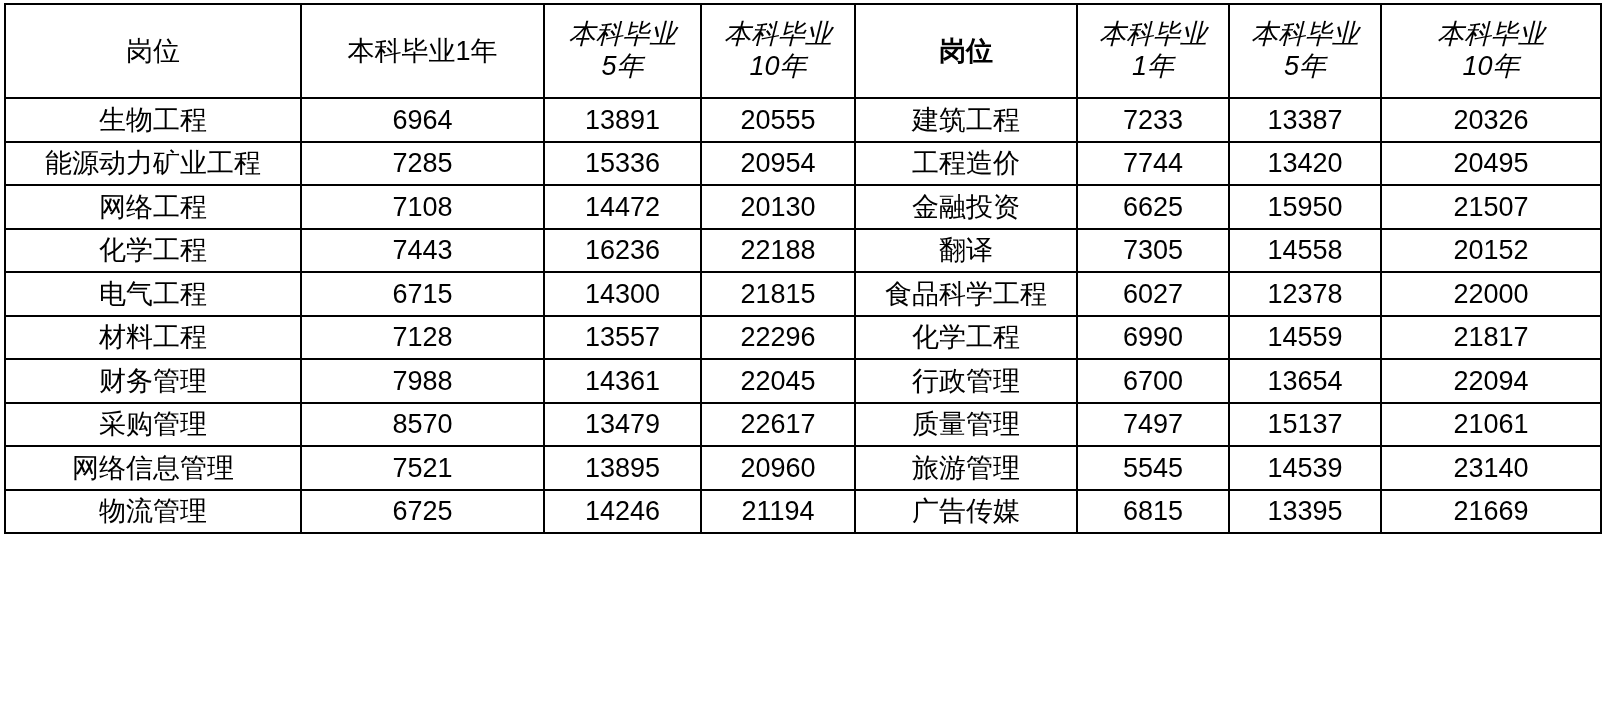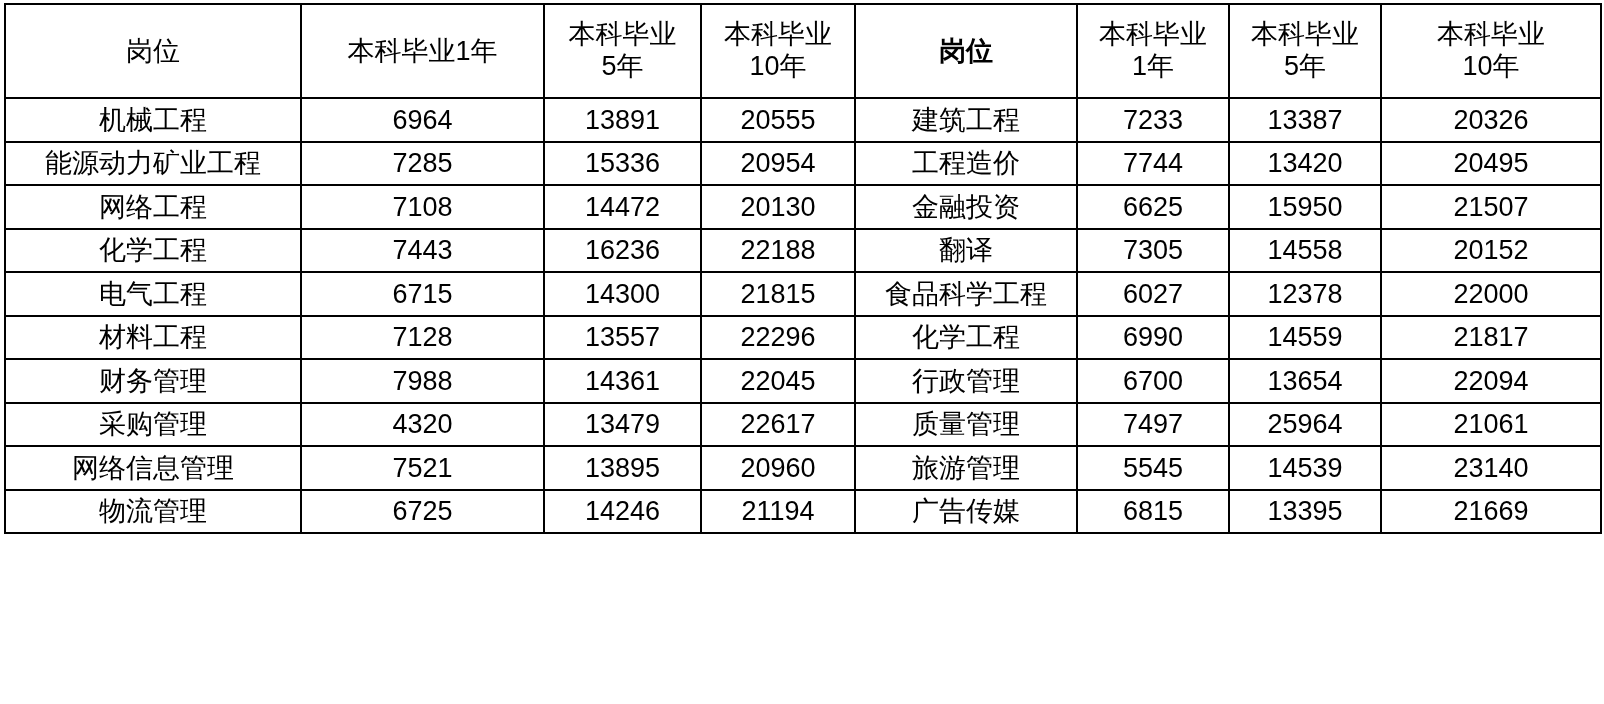--- a/index.html
+++ b/index.html
@@ -48,20 +48,21 @@
   col.c-y5-right   { width: 152px; }
   col.c-y10-right  { width: 220px; }
 
   thead td {
     height: 92px;
     font-size: 28px;
   }
   thead td .hdr-two-line {
     display: block;
     line-height: 1.18;
+    font-style: italic;
   }
   thead td.hdr-bold {
     font-weight: bold;
   }
   tbody td {
     height: 41.5px;
     font-size: 27px;
   }
   tbody td.job {
     letter-spacing: 0px;
@@ -107,21 +108,21 @@
           <span class="hdr-two-line">5年</span>
         </td>
         <td>
           <span class="hdr-two-line">本科毕业</span>
           <span class="hdr-two-line">10年</span>
         </td>
       </tr>
     </thead>
     <tbody>
         <tr>
-          <td class="job">机械工程</td>
+          <td class="job">生物工程</td>
           <td class="num">6964</td>
           <td class="num">13891</td>
           <td class="num">20555</td>
           <td class="job">建筑工程</td>
           <td class="num">7233</td>
           <td class="num">13387</td>
           <td class="num">20326</td>
         </tr>
         <tr>
           <td class="job">能源动力矿业工程</td>
@@ -178,26 +179,26 @@
           <td class="num">7988</td>
           <td class="num">14361</td>
           <td class="num">22045</td>
           <td class="job">行政管理</td>
           <td class="num">6700</td>
           <td class="num">13654</td>
           <td class="num">22094</td>
         </tr>
         <tr>
           <td class="job">采购管理</td>
-          <td class="num">4320</td>
+          <td class="num">8570</td>
           <td class="num">13479</td>
           <td class="num">22617</td>
           <td class="job">质量管理</td>
           <td class="num">7497</td>
-          <td class="num">25964</td>
+          <td class="num">15137</td>
           <td class="num">21061</td>
         </tr>
         <tr>
           <td class="job">网络信息管理</td>
           <td class="num">7521</td>
           <td class="num">13895</td>
           <td class="num">20960</td>
           <td class="job">旅游管理</td>
           <td class="num">5545</td>
           <td class="num">14539</td>

